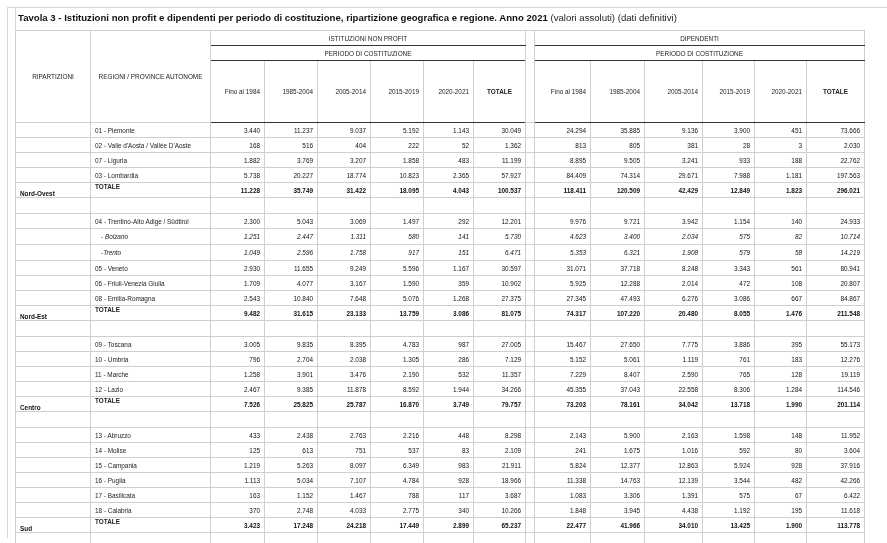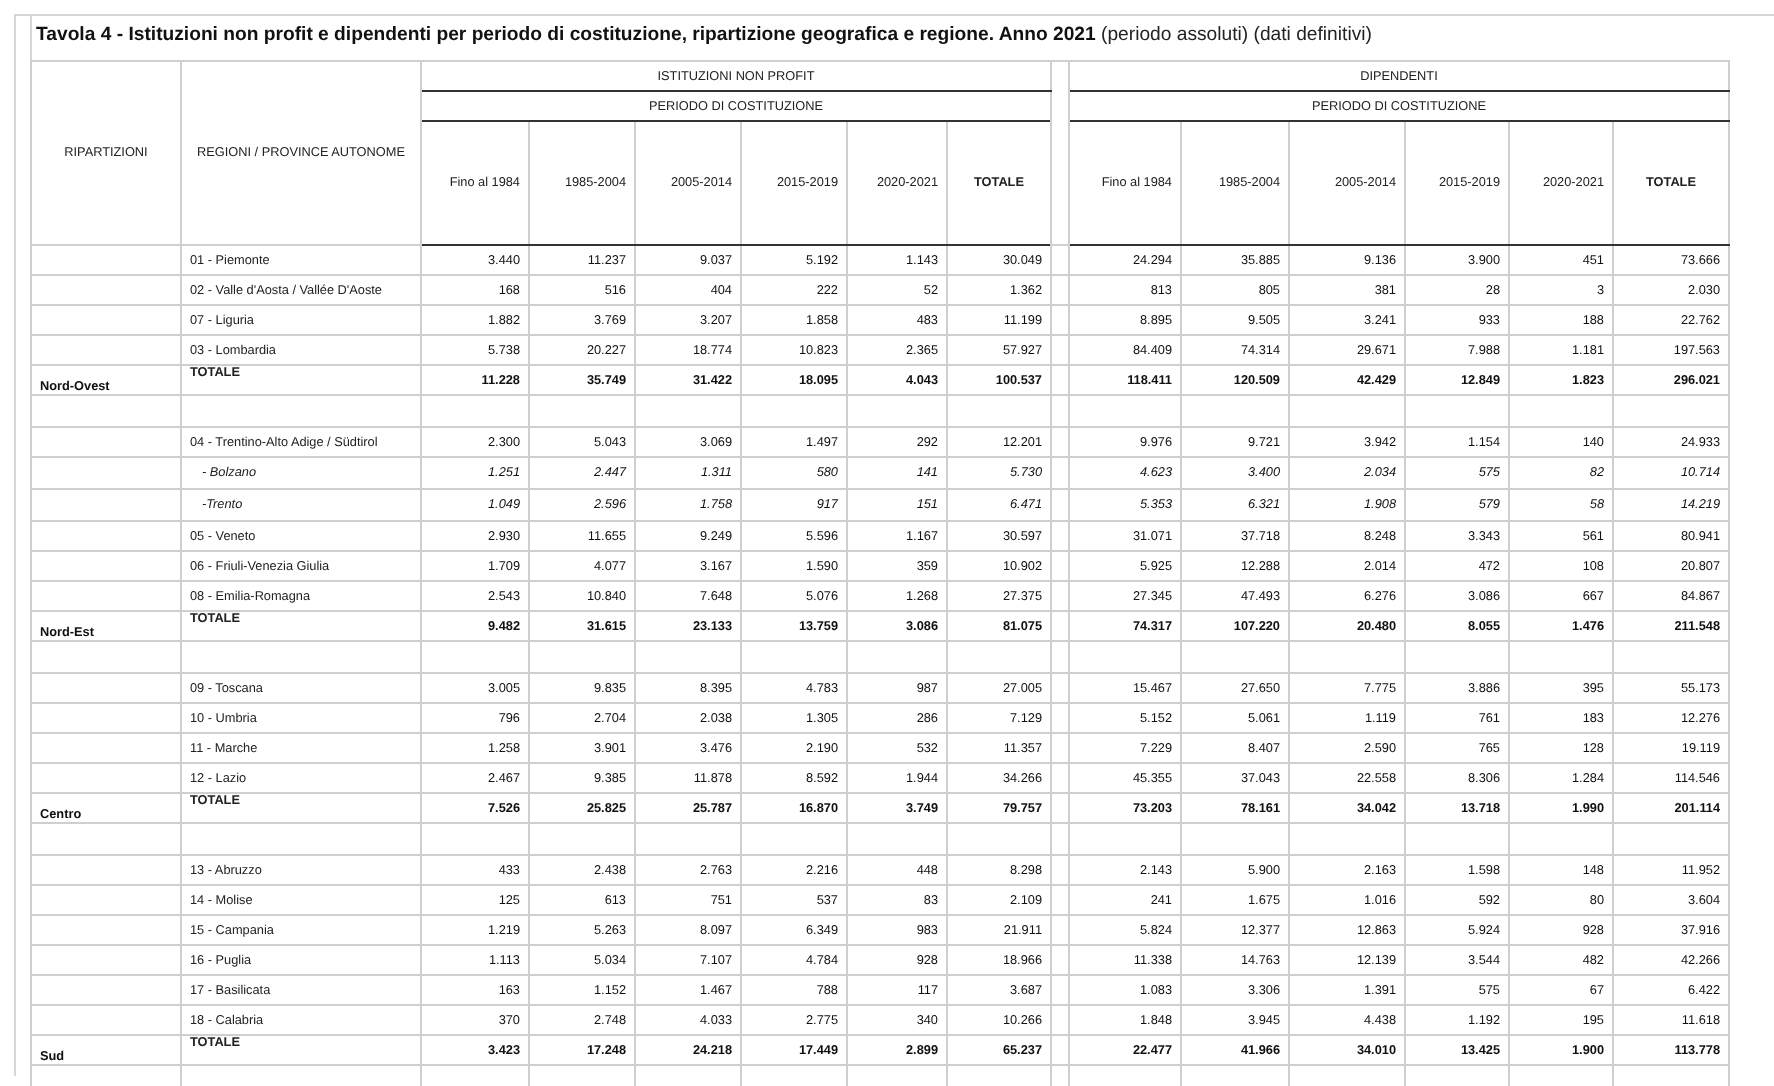--- a/index.html
+++ b/index.html
@@ -22,21 +22,21 @@
   td.region { color: #222; }
   td.region.sub { padding-left: 10px; font-style: italic; }
 </style>
 </head>
 <body>
 
 <div class="sheet"></div>
 <div class="lmargin"></div>
 
 <div class="title">
-  <b>Tavola  4 - Istituzioni non profit e dipendenti per periodo di costituzione, ripartizione geografica e regione. Anno 2021</b><span class="rest"> (periodo assoluti) (dati definitivi)</span>
+  <b>Tavola  3 - Istituzioni non profit e dipendenti per periodo di costituzione, ripartizione geografica e regione. Anno 2021</b><span class="rest"> (valori assoluti) (dati definitivi)</span>
 </div>
 
 <table class="grid" id="grid">
   <colgroup>
     <col style="width:75px">
       <col style="width:120px">
     <col style="width:54px">
       <col style="width:53px">
       <col style="width:53px">
       <col style="width:53px">

